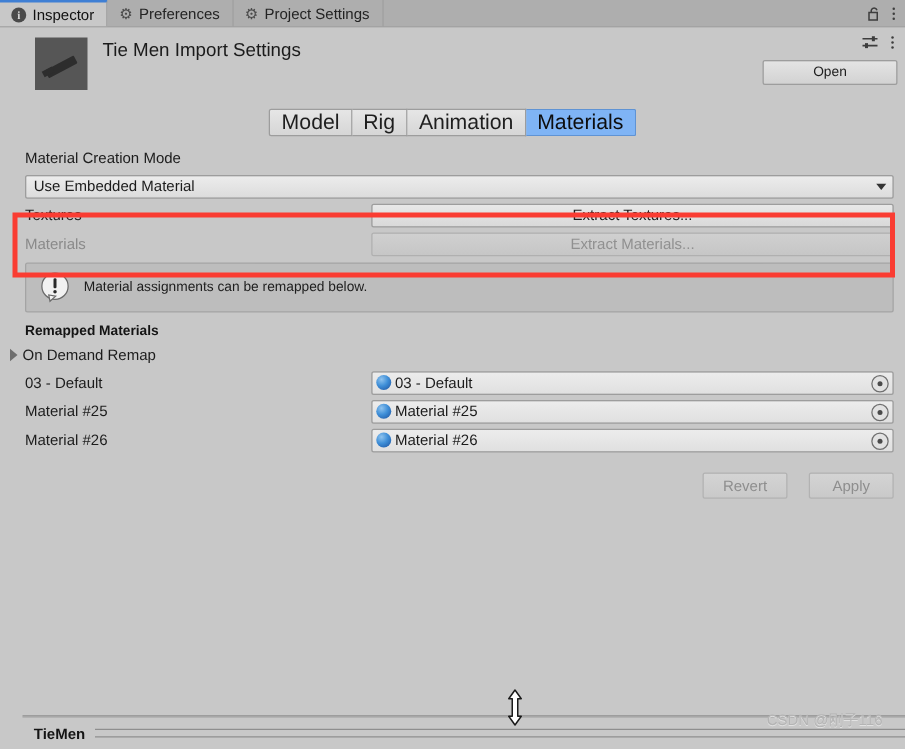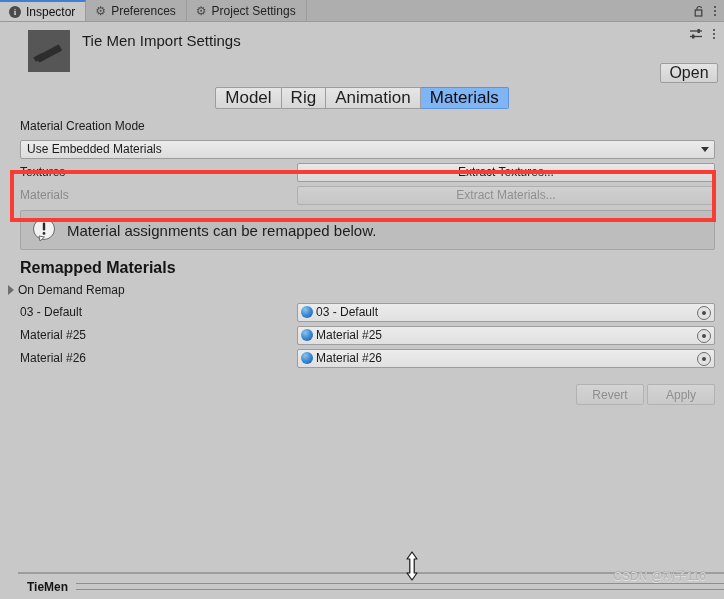--- a/index.html
+++ b/index.html
@@ -96,28 +96,28 @@
     color: #1b1b1b;
     padding-top: 4px;
   }
   .header-right {
     position: absolute; right: 6px; top: 6px;
     display: flex; flex-direction: column; align-items: flex-end;
   }
   .header-icons { display: flex; align-items: center; gap: 10px; padding-right: 3px; }
   .preset-ico svg { display: block; }
   .open-btn {
-    margin-top: 23px;
+    margin-top: 8px;
     min-width: 54px;
     height: 18px;
-    padding: 0 1px;
+    padding: 0 26px;
     background: linear-gradient(#e4e4e4, #d2d2d2);
     border: 1px solid #9d9d9d;
     border-radius: 2px;
-    font-size: 16px; color: #1e1e1e;
+    font-size: 11px; color: #1e1e1e;
     display: flex; align-items: center; justify-content: center;
     cursor: default;
   }
 
   
   .subtabs {
     display: flex; justify-content: center;
     padding: 4px 0 8px 0;
   }
   .subtab {
@@ -206,25 +206,25 @@
     margin: 6px 9px 0 20px;
     background: #bdbdbd;
     border: 1px solid #a4a4a4;
     border-radius: 2px;
     height: 38px;
     display: flex; align-items: center;
     padding-left: 10px;
   }
   .help-icon { flex: none; width: 26px; height: 26px; position: relative; }
   .help-icon svg { display: block; }
-  .help-text { margin-left: 10px; font-size: 15px; color: #1d1d1d; }
+  .help-text { margin-left: 10px; font-size: 11px; color: #1d1d1d; }
 
   
   .section-title {
-    font-size: 16px; font-weight: bold; color: #141414;
+    font-size: 11px; font-weight: bold; color: #141414;
     padding: 9px 0 4px 20px;
   }
   .foldout-row {
     display: flex; align-items: center;
     height: 18px; padding-left: 8px; margin-bottom: 4px;
   }
   .foldout-arrow {
     width: 0; height: 0;
     border-top: 5px solid transparent;
     border-bottom: 5px solid transparent;
@@ -255,21 +255,21 @@
     border: 1px solid #6f6f6f;
     display: flex; align-items: center; justify-content: center;
     background: #e2e2e2;
   }
   .obj-picker i {
     width: 4px; height: 4px; border-radius: 50%; background: #4a4a4a; display: block;
   }
 
   
   .footer-btns {
-    display: flex; justify-content: flex-end; gap: 3px;
+    display: flex; justify-content: flex-end; gap: 17px;
     padding: 12px 9px 0 0;
   }
   .small-btn {
     min-width: 50px; height: 19px;
     padding: 0 8px;
     display: flex; align-items: center; justify-content: center;
     font-size: 12px;
     background: linear-gradient(#d4d4d4, #c9c9c9);
     border: 1px solid #b2b2b2;
     border-radius: 2px;
@@ -392,21 +392,21 @@
 
 <div>
 
   <div class="prop-row">
     <div class="prop-label">Material Creation Mode</div>
   </div>
 
   <div class="prop-row">
     <div class="prop-field">
       <div class="dropdown">
-        <span>Use Embedded Materials</span>
+        <span>Use Embedded Material</span>
         <span class="caret"></span>
       </div>
     </div>
   </div>
 
   <div class="prop-row">
     <div class="prop-label">Textures</div>
     <div class="prop-field">
       <div class="btn-wide">Extract Textures...</div>
     </div>

